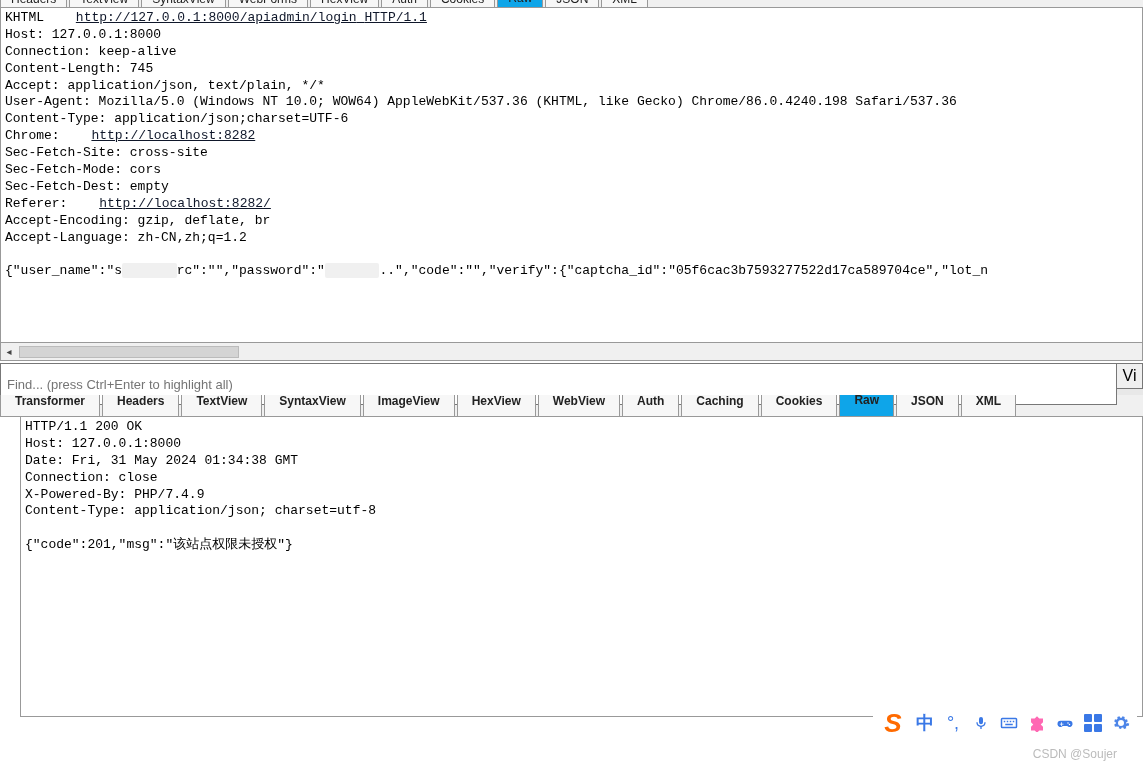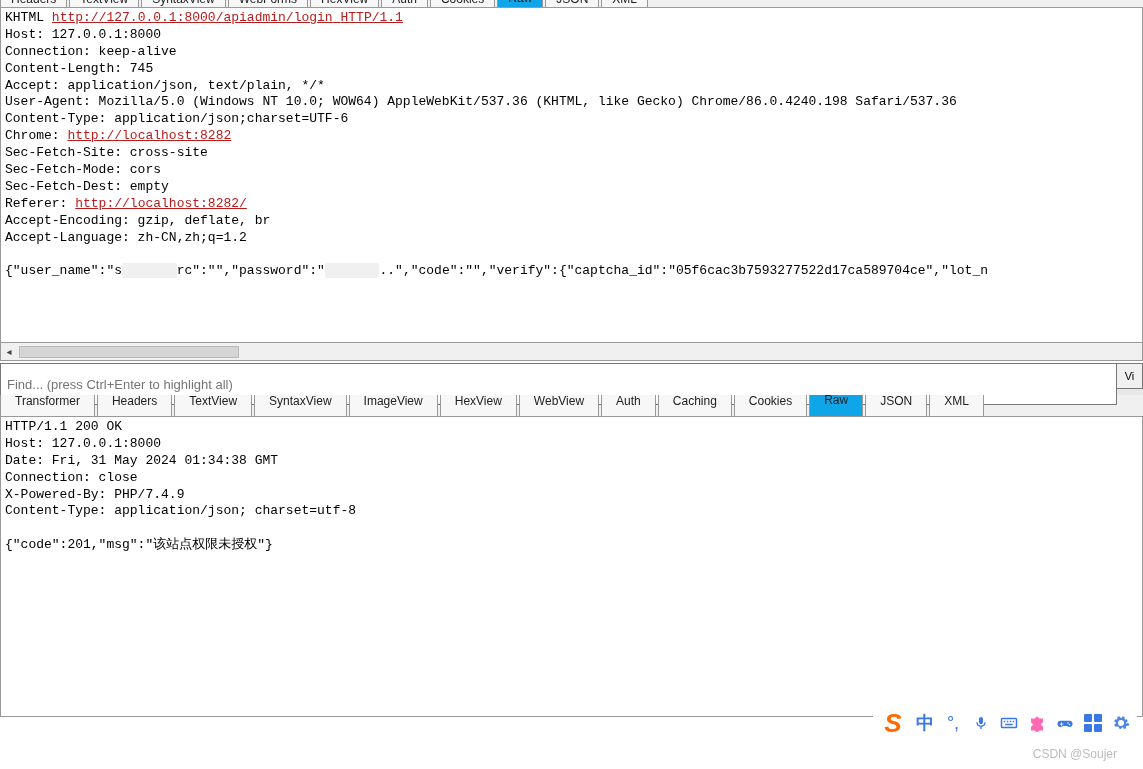--- a/index.html
+++ b/index.html
@@ -52,24 +52,26 @@
       line-height: 1.3;
       color: #000;
     }
     .request-pane {
       height: 335px;
       border-top: none;
     }
     .response-pane {
       height: 300px;
       border-top: none;
+      margin-left: 20px;
     }
     a.link {
-      color: #b91c1c;
+      color: #0f172a;
       text-decoration: underline;
+      margin-left: 24px;
     }
     .scroll-strip {
       height: 18px;
       background: #f0f0f0;
       border: 1px solid #999;
       border-top: none;
       display: flex;
       align-items: center;
     }
     .scroll-arrow {
@@ -101,37 +103,38 @@
       font-size: 13px;
       font-family: "Segoe UI", Tahoma, sans-serif;
       color: #666;
       outline: none;
     }
     .find-btn {
       width: 26px;
       border: 1px solid #777;
       border-left: none;
       background: #f0f0f0;
-      font-size: 11px;
+      font-size: 16px;
       display: flex;
       align-items: center;
       justify-content: center;
       cursor: pointer;
     }
     .splitter {
       height: 6px;
       background: #e8e8e8;
     }
     .response-tab-bar {
       height: 22px;
       align-items: flex-end;
       padding-top: 2px;
     }
     .response-tab-bar .tab {
       padding: 9px 14px;
+      font-weight: bold;
     }
     .watermark {
       position: absolute;
       right: 26px;
       bottom: 8px;
       color: #bbb;
       font-size: 12px;
       font-family: "Segoe UI", sans-serif;
     }
     .ime-toolbar {

